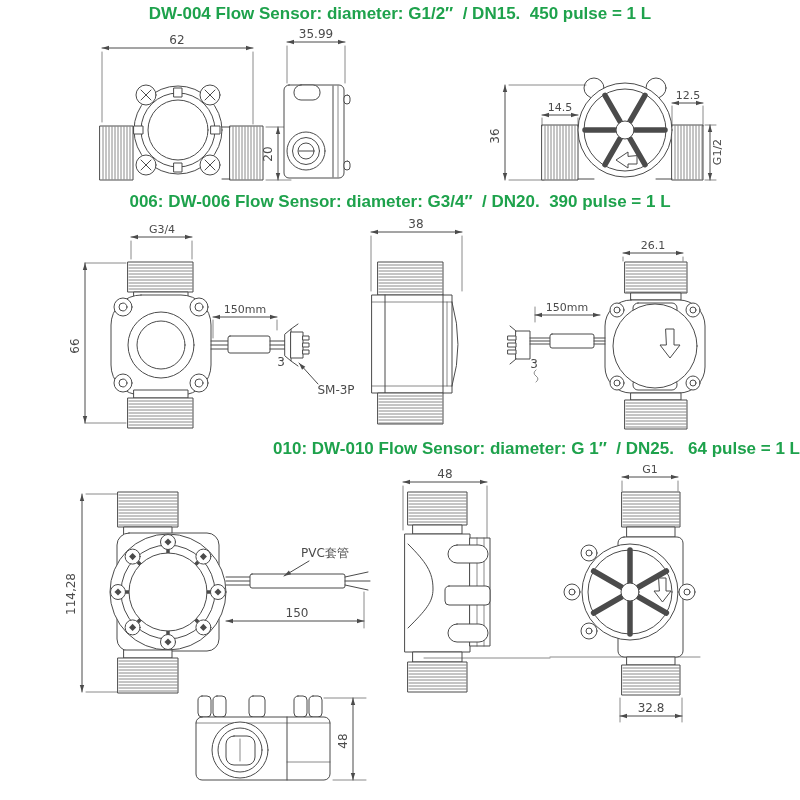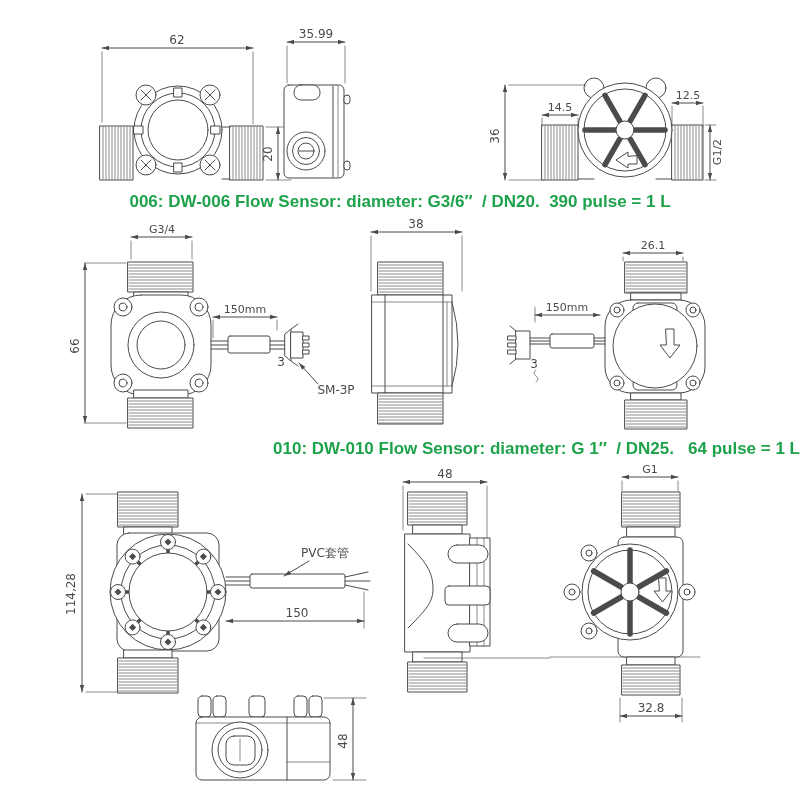--- a/index.html
+++ b/index.html
@@ -19,21 +19,22 @@
   .sp6{stroke-width:5.5;}
   .sp4{stroke-width:3.5;}
   svg text{fill:#4b4b4b;stroke:none;font-family:"DejaVu Sans",sans-serif;font-size:12px;}
   .f11{font-size:11px;}
 </style>
 </head>
 <body>
 
 <div id="stage">
 
-  <div class="sec-title" style="top:192px;">006: DW-006 Flow Sensor: diameter: G3/6″  / DN20.  390 pulse = 1 L</div>
+  <div class="sec-title" style="top:4px;">DW-004 Flow Sensor: diameter: G1/2″  / DN15.  450 pulse = 1 L</div>
+  <div class="sec-title" style="top:192px;">006: DW-006 Flow Sensor: diameter: G3/4″  / DN20.  390 pulse = 1 L</div>
   <div class="sec-title" style="top:439px;text-align:right;">010: DW-010 Flow Sensor: diameter: G 1″  / DN25.   64 pulse = 1 L</div>
 
   <svg style="left:80px;top:32px" width="225" height="160" viewBox="80 32 225 160">
     <line x1="102" y1="48" x2="253" y2="48"></line>
     <text x="177" y="44" text-anchor="middle">62</text>
     <line class="thin" x1="102" y1="52" x2="102" y2="122"></line>
     <line class="thin" x1="253" y1="52" x2="253" y2="124"></line>
     <g>
       <rect x="100" y="126" width="33" height="54" class="wf"></rect>
       <g class="hatch">

